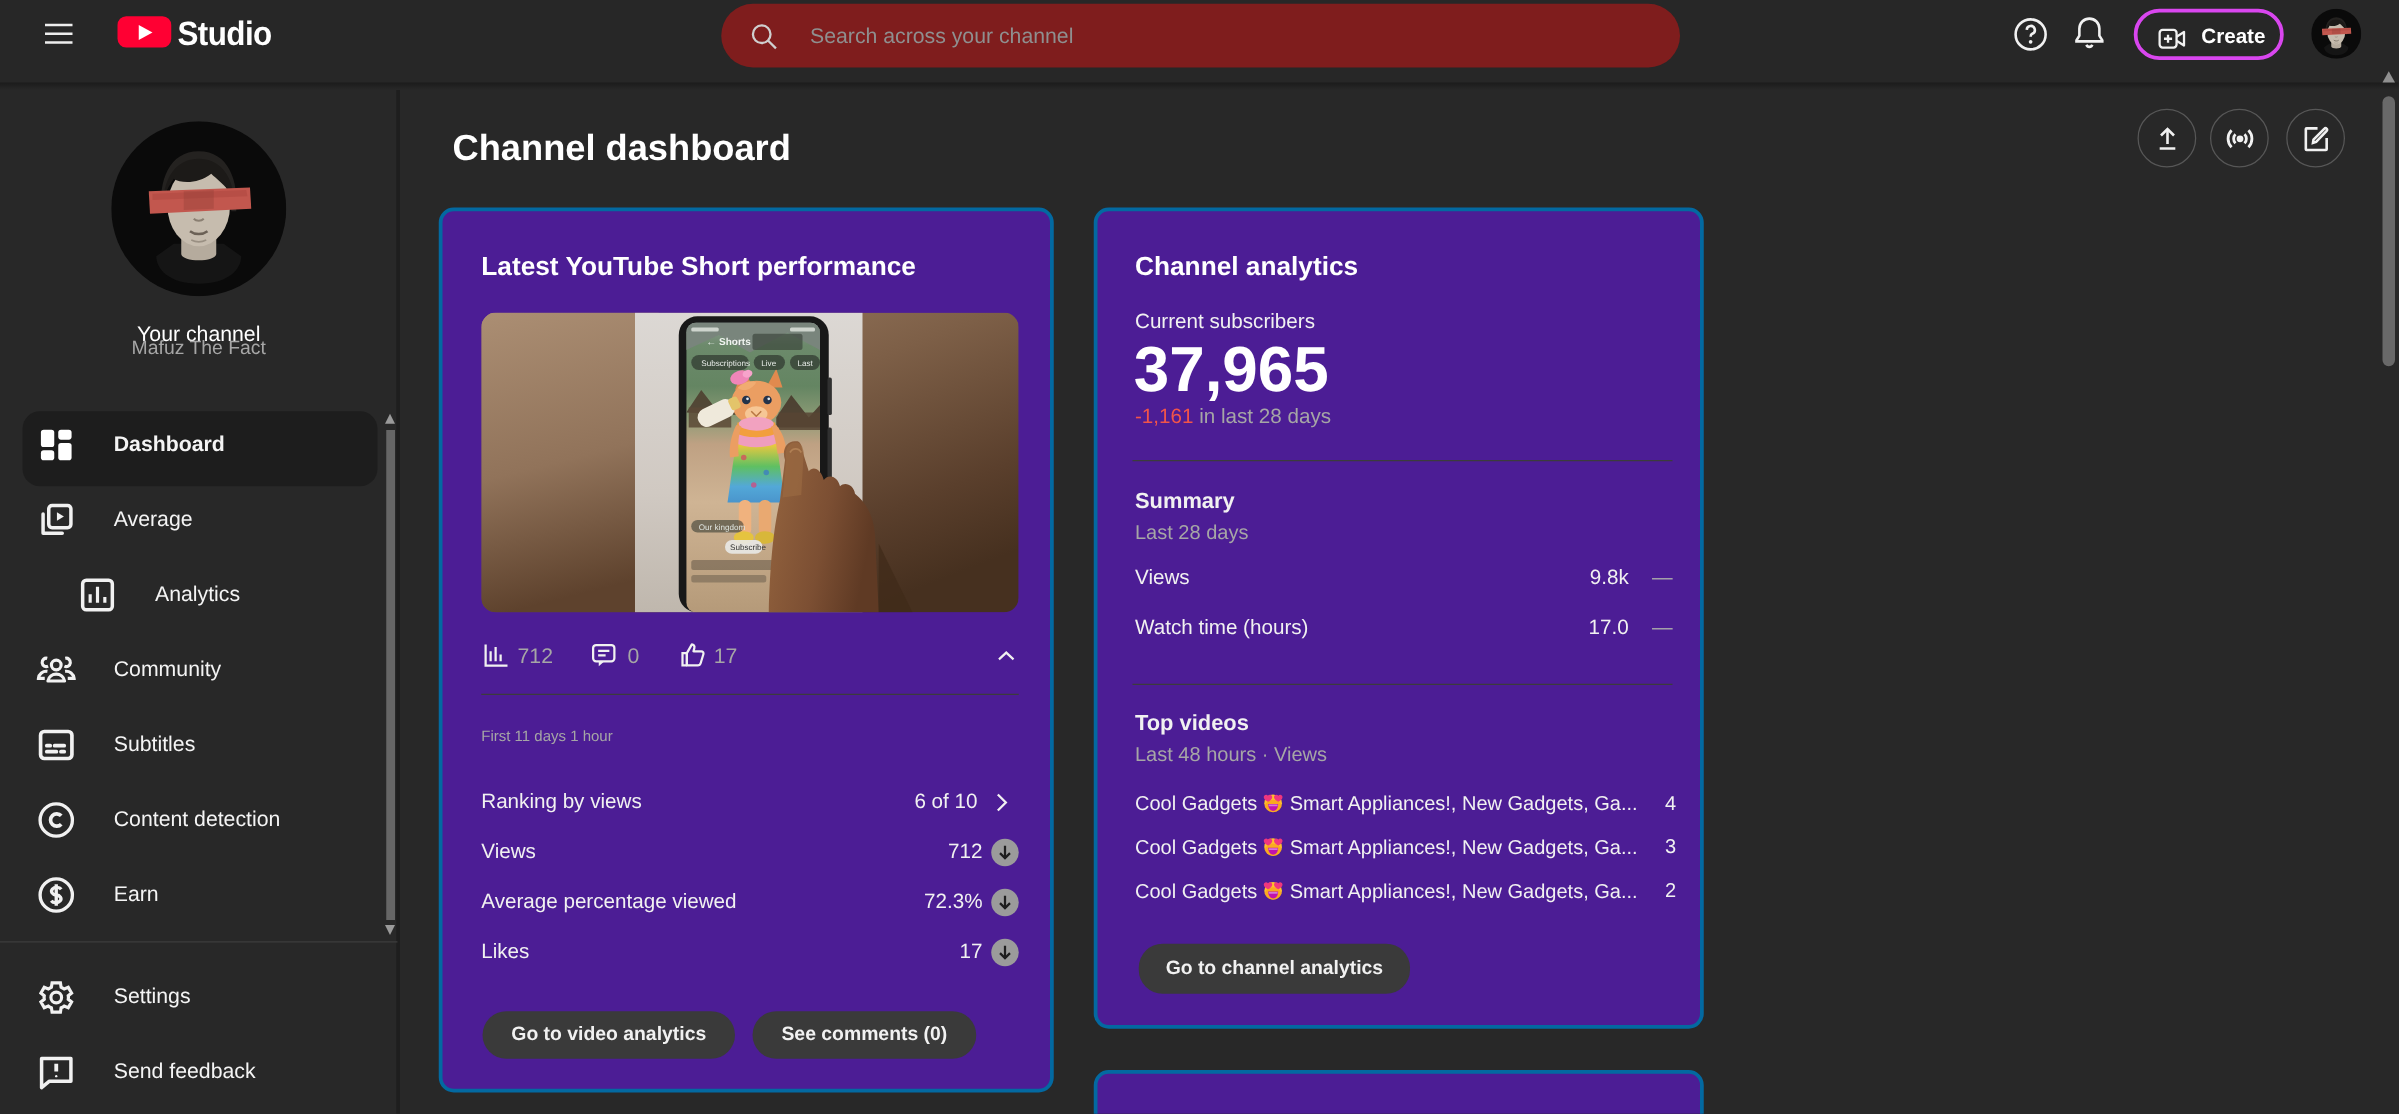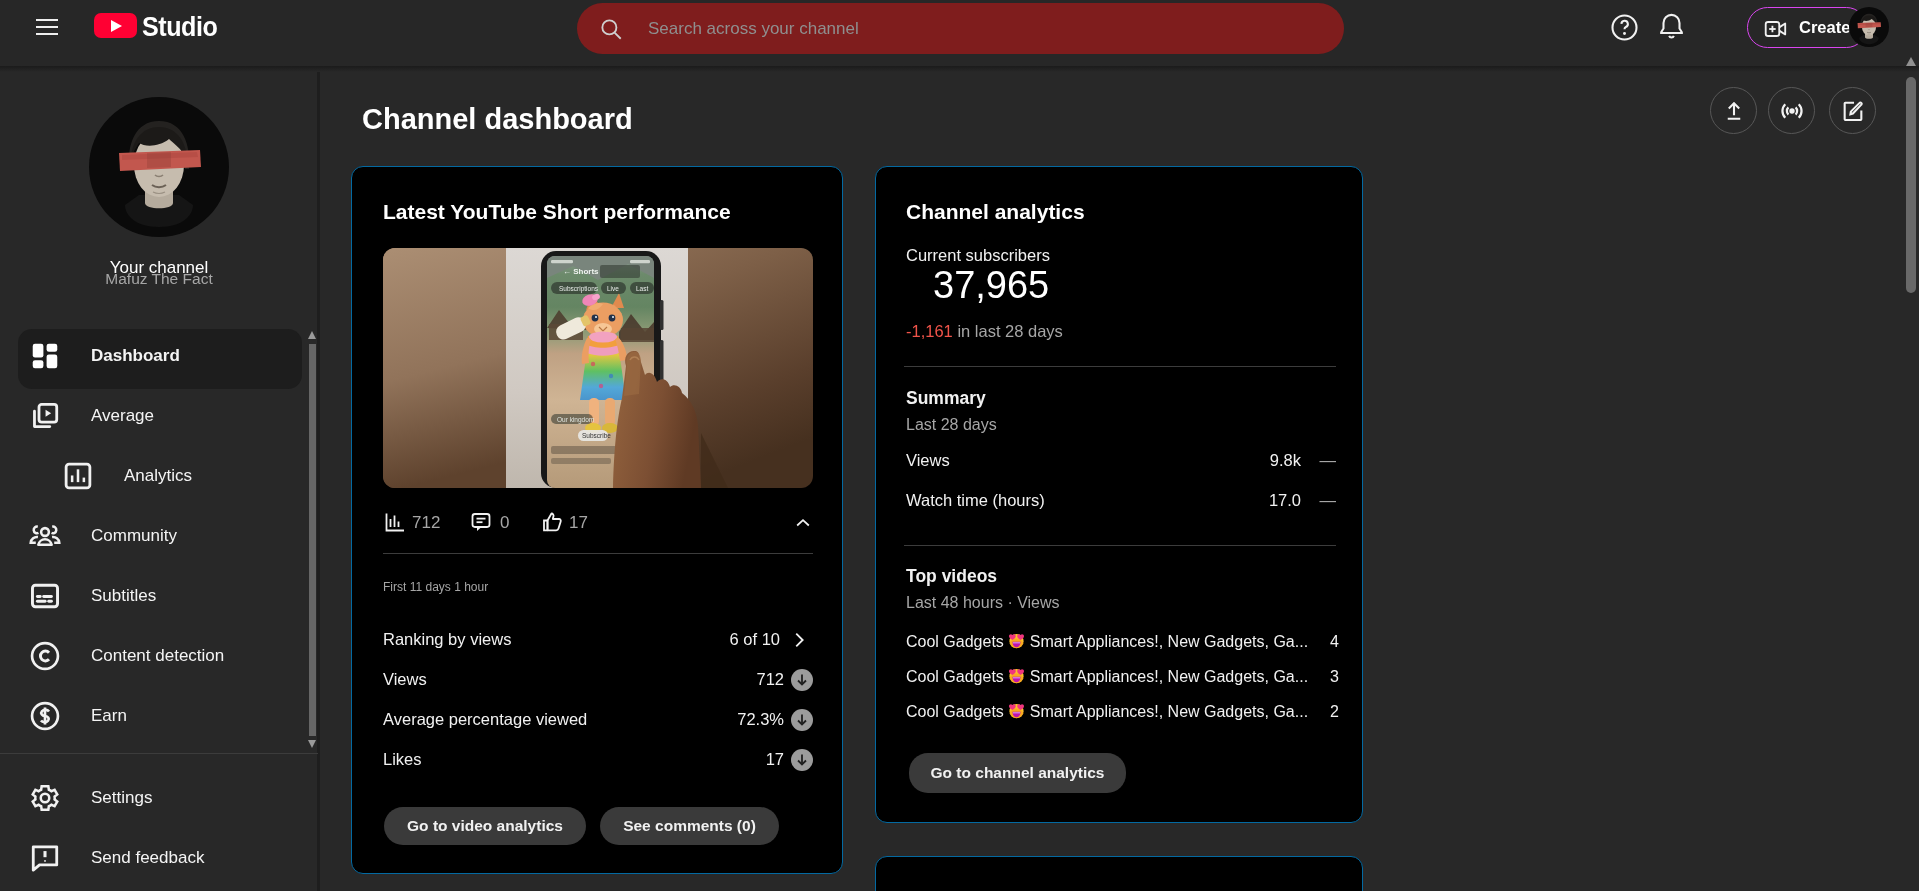--- a/index.html
+++ b/index.html
@@ -31,21 +31,21 @@
   .mrow svg { position:absolute; left:29px; top:50%; margin-top:-16px; }
   .mrow .lbl { position:absolute; left:91px; top:50%; transform:translateY(-52%); font-size:17px; color:#f4f4f4; }
   #sb-sep { position:absolute; left:0; top:753px; width:318px; height:1px; background:#3c3c3c; }
   #sb-scroll { position:absolute; left:309px; top:331px; width:7px; height:420px; }
 
   
   #h1 { position:absolute; left:362px; top:103px; font-size:29px; font-weight:bold; color:#fff; }
   .actbtn { position:absolute; top:87px; width:47px; height:47px; border:1px solid #575757; border-radius:50%; }
   .actbtn svg { position:absolute; left:50%; top:50%; transform:translate(-50%,-50%); }
 
-  .card { position:absolute; border:1px solid #0369a1; border-radius:12px; background:#000000; }
+  .card { position:absolute; border:3px solid #0369a1; border-radius:12px; background:#4c1d95; }
   #card1 { left:351px; top:166px; width:492px; height:708px; }
   #card2 { left:875px; top:166px; width:488px; height:657px; }
   #card3 { left:875px; top:856px; width:488px; height:100px; }
 
   .cardtitle { font-size:21px; font-weight:bold; color:#fff; }
   .grey { color:#a6a6a6; }
   .pill { position:absolute; background:#3a3a3a; border-radius:19px; color:#f1f1f1;
     font-size:15.5px; font-weight:bold; text-align:center; }
 
   
@@ -97,21 +97,21 @@
     </div>
     <svg class="abs" style="left:1609px;top:12px" width="31" height="31" viewBox="0 0 24 24" fill="none" stroke="#f1f1f1" stroke-width="1.6">
       <circle cx="12" cy="12" r="9.3"></circle>
       <path d="M9.6 9.2 a2.5 2.5 0 1 1 3.4 2.4 c-0.8 0.35 -1 0.8 -1 1.8" fill="none"></path>
       <circle cx="12" cy="16.6" r="1.15" fill="#f1f1f1" stroke="none"></circle>
     </svg>
     <svg class="abs" style="left:1656px;top:11px" width="31" height="31" viewBox="0 0 24 24" fill="none" stroke="#f1f1f1" stroke-width="1.6">
       <path d="M12 3.0 a 6.2 6.2 0 0 1 6.2 6.2 v4.4 l1.8 2.9 v0.6 h-16 v-0.6 l1.8 -2.9 v-4.4 a 6.2 6.2 0 0 1 6.2 -6.2 z"></path>
       <path d="M10.2 19.2 a1.9 1.9 0 0 0 3.6 0" fill="none"></path>
     </svg>
-    <div class="abs" style="left:1747px;top:7px;width:120px;height:41px;border:1px solid #d946ef;border-radius:21px;">
+    <div class="abs" style="left:1707px;top:7px;width:120px;height:41px;border:3px solid #d946ef;border-radius:21px;">
       <svg class="abs" style="left:15px;top:8px" width="26" height="26" viewBox="0 0 24 24" fill="none" stroke="#f1f1f1" stroke-width="1.7">
         <rect x="2.5" y="5.5" width="12.5" height="13" rx="2.2"></rect>
         <path d="M15 10.5 L20.5 7 v10 L15 13.5" stroke-linejoin="round"></path>
         <line x1="8.7" y1="9" x2="8.7" y2="15"></line>
           <line x1="5.7" y1="12" x2="11.7" y2="12"></line>
       </svg>
       <div class="abs" style="left:51px;top:10px;font-size:16.5px;font-weight:bold;color:#fff;">Create</div>
     </div>
 
     <svg class="abs" style="left:1849px;top:7px" width="40" height="40" viewBox="0 0 140 140">
@@ -445,21 +445,21 @@
             <path d="M3 7.5 L7 11.5 L11 7.5"></path>
           </svg>
         </span>
       </div>
     <div class="pill" style="left:32px;top:640px;width:202px;height:38px;line-height:38px;">Go to video analytics</div>
     <div class="pill" style="left:248px;top:640px;width:179px;height:38px;line-height:38px;">See comments (0)</div>
   </div>
   <div class="card" id="card2">
     <div class="cardtitle abs" style="left:30px;top:33px;">Channel analytics</div>
     <div class="abs" style="left:30px;top:79px;font-size:16.5px;">Current subscribers</div>
-    <div class="abs" style="left:29px;top:97px;font-size:38px;font-weight:400;color:#fff;letter-spacing:0px;margin-left:28px;">37,965</div>
+    <div class="abs" style="left:29px;top:97px;font-size:51px;font-weight:700;color:#fff;letter-spacing:0px;">37,965</div>
     <div class="abs" style="left:30px;top:155px;font-size:16.5px;"><span style="color:#f0544a;">-1,161</span><span class="grey"> in last 28 days</span></div>
     <div class="divider" style="left:28px;top:199px;width:432px;"></div>
     <div class="abs" style="left:30px;top:221px;font-size:17.5px;font-weight:bold;">Summary</div>
     <div class="abs grey" style="left:30px;top:249px;font-size:16px;">Last 28 days</div>
     <div class="m2" style="top:274px;">
         <span class="k">Views</span>
         <span class="v">9.8k</span>
         <span class="dash">—</span>
       </div>
     <div class="m2" style="top:314px;">

